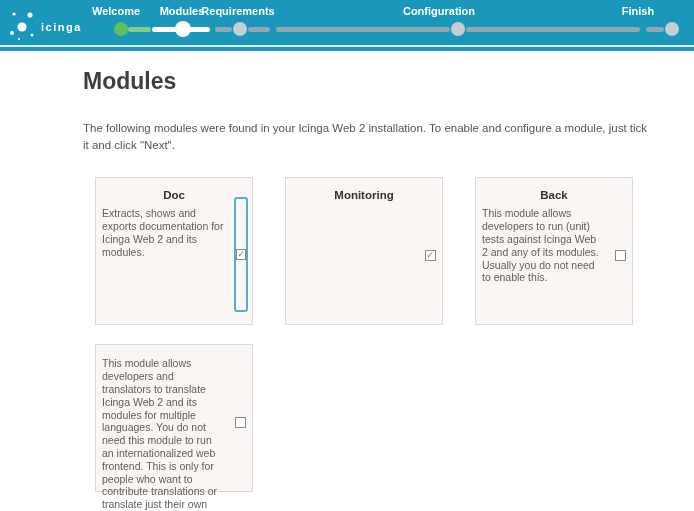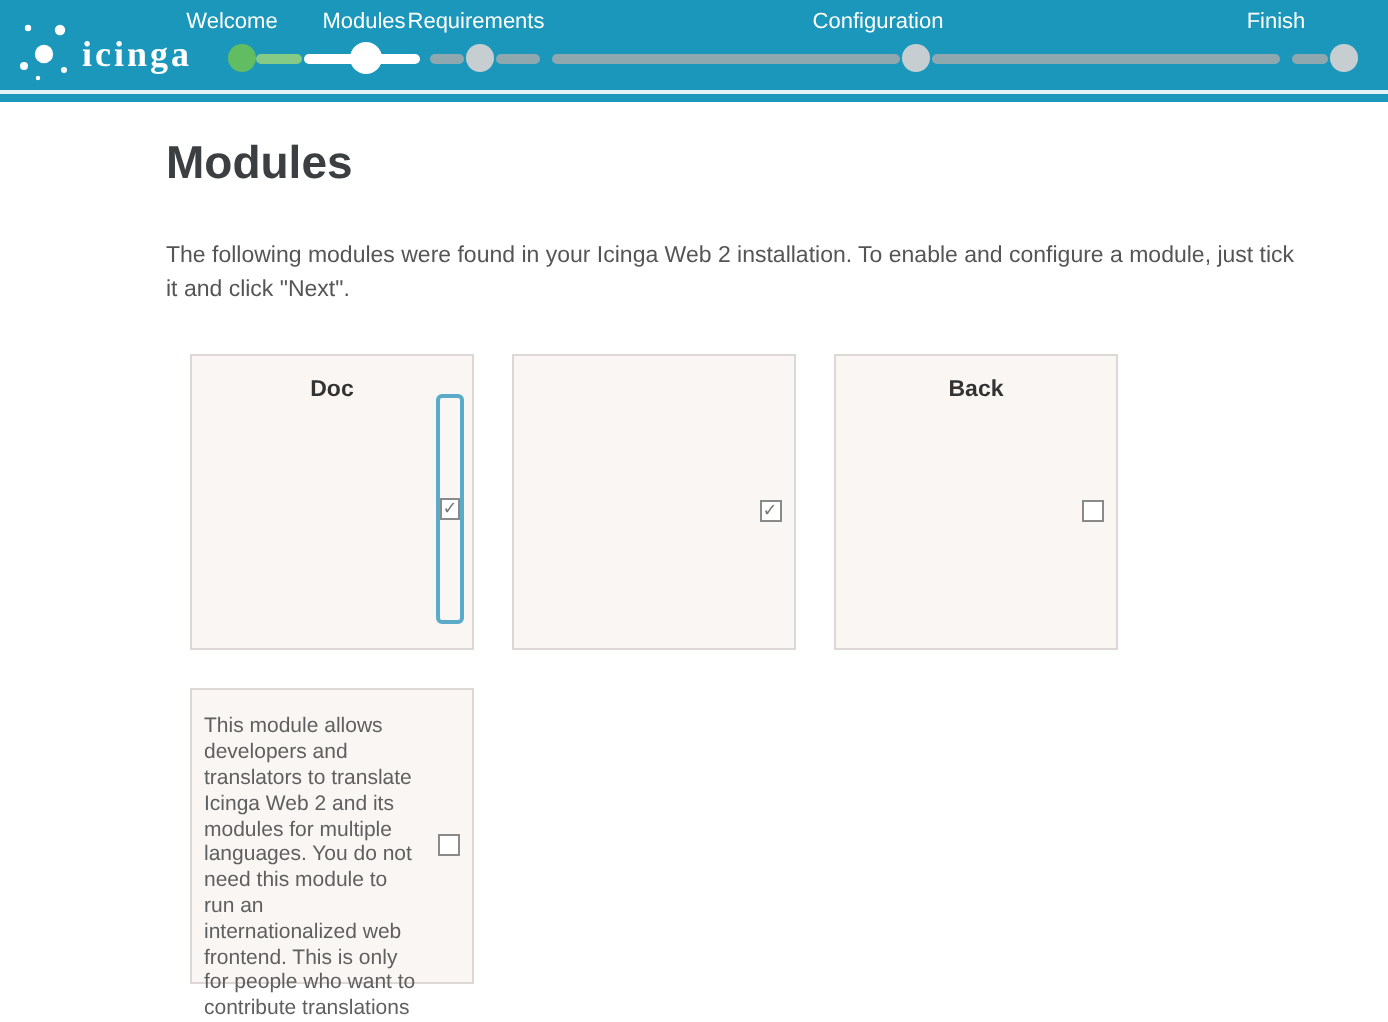--- a/index.html
+++ b/index.html
@@ -7,27 +7,27 @@
   body { background: #ffffff; font-family: "Liberation Sans", "DejaVu Sans", sans-serif; }
 
   
   .header { position: relative; width: 694px; height: 45px; background: #1a97ba; }
   .header-gap { width: 694px; height: 2px; background: #e4f1f5; }
   .header-strip { width: 694px; height: 4px; background: #1a97ba; }
 
   .logo { position: absolute; left: 8px; top: 6px; display: flex; align-items: center; }
   .logo-mark { display: block; }
   .logo-text {
-    color: #ffffff; font-size: 18px; font-weight: bold; letter-spacing: 1.5px;
-    text-transform: lowercase; margin-left: 3px; margin-top: 6px; font-family: Liberation Serif, serif;
+    color: #ffffff; font-size: 11px; font-weight: bold; letter-spacing: 1.5px;
+    text-transform: lowercase; margin-left: 3px; margin-top: 6px;
   }
 
   .step-label {
     position: absolute; top: 5px; transform: translateX(-50%);
-    color: #ffffff; font-size: 11px; font-weight: normal; white-space: nowrap;
+    color: #ffffff; font-size: 11px; font-weight: bold; white-space: nowrap;
   }
   .lbl-welcome { left: 116px; }
   .lbl-modules { left: 182px; }
   .lbl-requirements { left: 238px; }
   .lbl-configuration { left: 439px; }
   .lbl-finish { left: 638px; }
 
   .seg { position: absolute; top: 27px; height: 5px; border-radius: 2.5px; }
   .seg-green { background: #93cf93; }
   .seg-white { background: #ffffff; }
@@ -51,21 +51,21 @@
   .d5 { left: 665px; }
 
   
   .content { padding: 17px 0 0 83px; }
   .page-title { font-size: 23px; font-weight: 600; color: #3b3f42; }
   .intro { margin-top: 25px; width: 570px; font-size: 11.5px; line-height: 1.45; color: #555555; }
 
   .cards-row { display: flex; margin-top: 24px; margin-left: 12px; }
   .cards-row.second { margin-top: 19px; }
   .card {
-    position: relative; width: 142px; height: 148px; margin-right: 19px;
+    position: relative; width: 158px; height: 148px; margin-right: 32px;
     background: #faf6f4; border: 1px solid #ddd8d5; padding: 6px;
     overflow: visible; cursor: pointer;
   }
   .card-title { text-align: center; font-size: 11.5px; font-weight: bold; color: #333333; margin-top: 5px; }
   .card-desc { margin-top: 6px; font-size: 10.5px; line-height: 1.22; color: #5f5f5f; padding-right: 22px; }
 
   .cb-wrap { position: absolute; right: 5px; top: 72px; width: 14px; display: flex; align-items: center; justify-content: center; }
   .cb-wrap.focused {
     top: 19px; height: 115px; border: 2px solid #5aabc7; border-radius: 3px; right: 4px;
   }
@@ -121,37 +121,40 @@
 <div class="header-gap"></div>
 <div class="header-strip"></div>
 
 <div class="content">
   <h1 class="page-title">Modules</h1>
   <p class="intro">The following modules were found in your Icinga Web 2 installation. To enable and configure a module, just tick it and click "Next".</p>
 
   <div class="cards-row">
     <div class="card">
       <div class="card-title">Doc</div>
+      <p class="card-desc">Extracts, shows and exports documentation for Icinga Web 2 and its modules.</p>
       <div class="cb-wrap focused">
         <div class="checkbox">
           <span>✓</span>
         </div>
       </div>
     </div>
 
     <div class="card">
+      <div class="card-title">Monitoring</div>
       <div class="cb-wrap">
         <div class="checkbox">
           <span>✓</span>
         </div>
       </div>
     </div>
 
     <div class="card">
       <div class="card-title">Back</div>
+      <p class="card-desc">This module allows developers to run (unit) tests against Icinga Web 2 and any of its modules. Usually you do not need to enable this.</p>
       <div class="cb-wrap">
         <div class="checkbox">
           <span></span>
         </div>
       </div>
     </div>
   </div>
 
   <div class="cards-row second">
     <div class="card">

